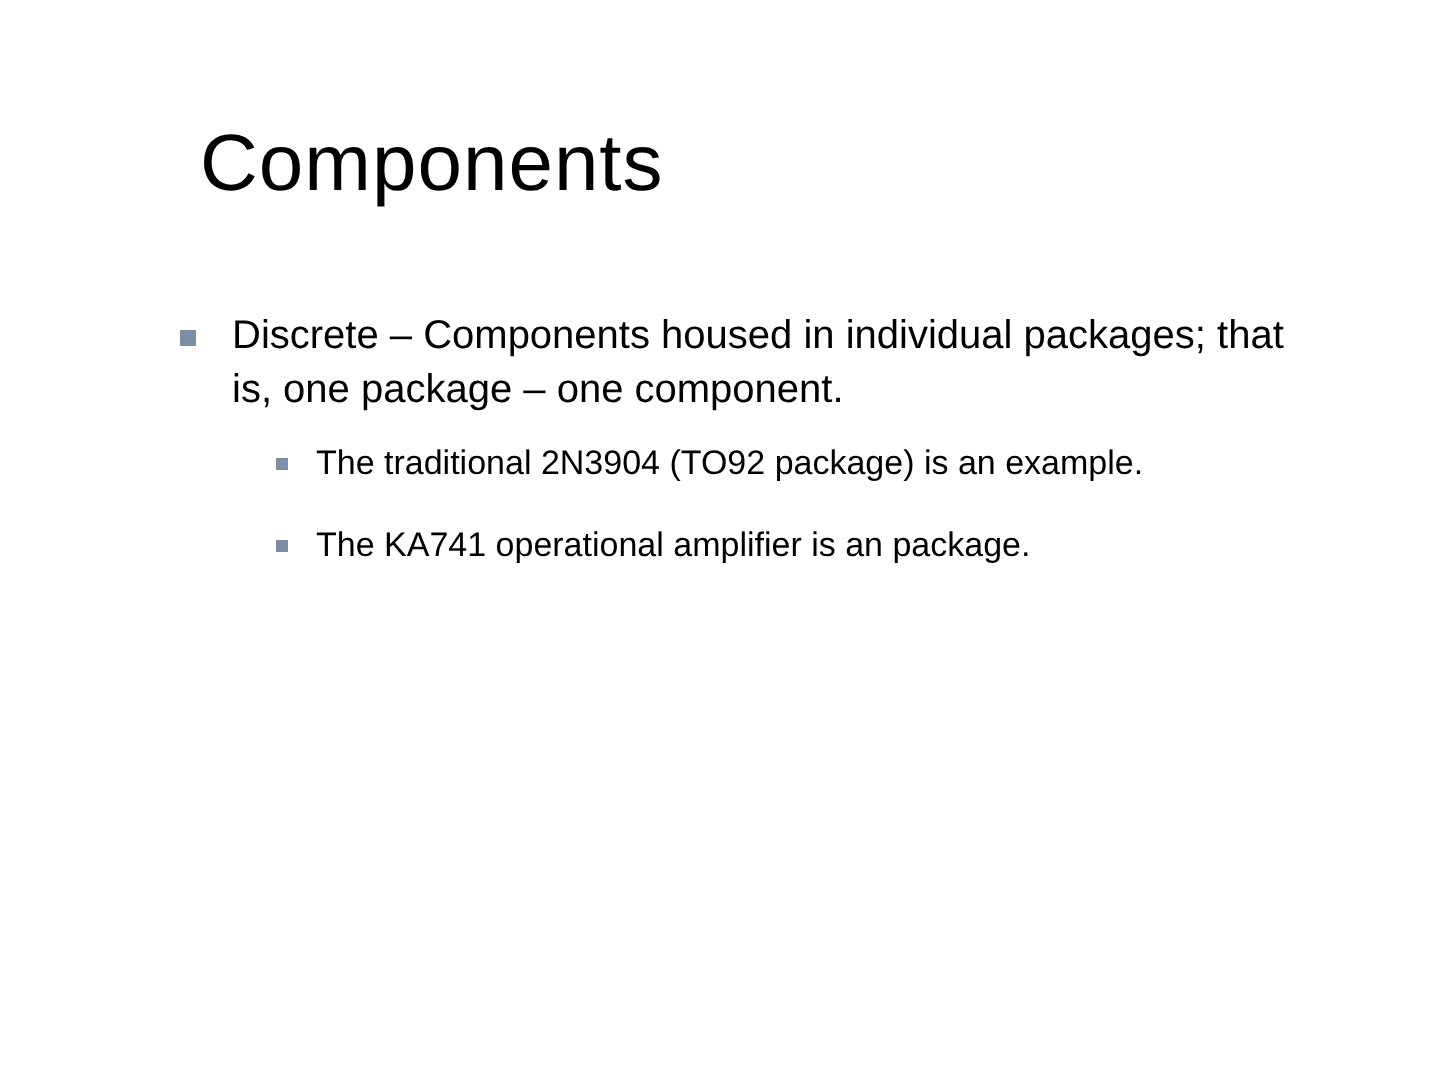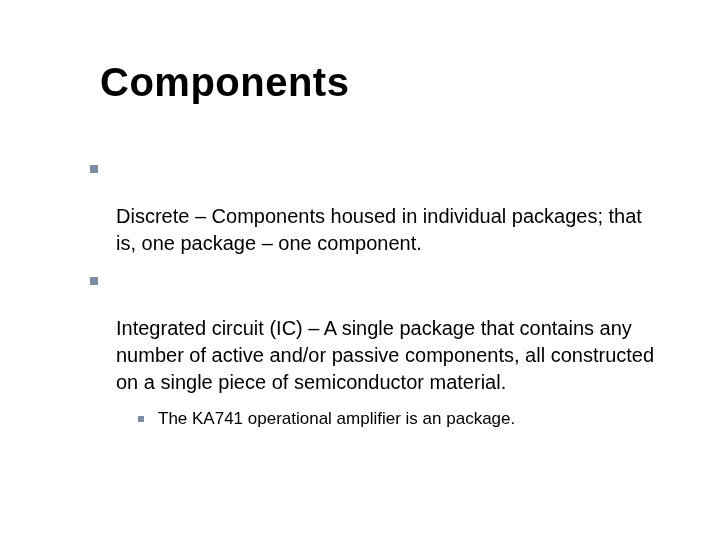--- a/index.html
+++ b/index.html
@@ -15,42 +15,41 @@
   .slide {
     width: 720px;
     height: 540px;
     position: relative;
     box-sizing: border-box;
     padding: 60px 60px 40px 100px;
   }
   .title {
     font-family: Verdana, Geneva, sans-serif;
     font-size: 40px;
-    font-weight: 700;
+    font-weight: 400;
     color: #000;
     margin: 0 0 50px 0;
     letter-spacing: 0.5px;
   }
   .bullet-l1 {
     display: flex;
     align-items: flex-start;
     margin: 0 0 10px -10px;
     font-size: 20px;
     line-height: 1.35;
   }
   .bullet-l1 .sq {
     flex: none;
     width: 8px;
     height: 8px;
     background: #7b8ea3;
     margin: 10px 18px 0 0;
   }
   .bullet-l1 .txt {
     flex: 1;
-    margin-top: 48px;
   }
   .bullet-l2 {
     display: flex;
     align-items: flex-start;
     margin: 12px 0 18px 38px;
     font-size: 17px;
     line-height: 1.35;
   }
   .bullet-l2 .sq {
     flex: none;
@@ -68,24 +67,24 @@
 
 <div class="slide">
 
   <h1 class="title">Components</h1>
 
   <div class="bullet-l1">
     <span class="sq"></span>
     <span class="txt">Discrete – Components housed in individual packages; that is, one package – one component.</span>
   </div>
 
+  <div class="bullet-l2">
+    <span class="sq"></span>
+    <span class="txt">The traditional 2N3904 (TO92 package) is an example.</span>
+  </div>
 
-  <div class="bullet-l1">
-    <span class="sq"></span>
-    <span class="txt">Integrated circuit (IC) – A single package that contains any number of active and/or passive components, all constructed on a single piece of semiconductor material.</span>
-  </div>
 
   <div class="bullet-l2">
     <span class="sq"></span>
     <span class="txt">The KA741 operational amplifier is an package.</span>
   </div>
 
 </div>
 
 </body></html>

